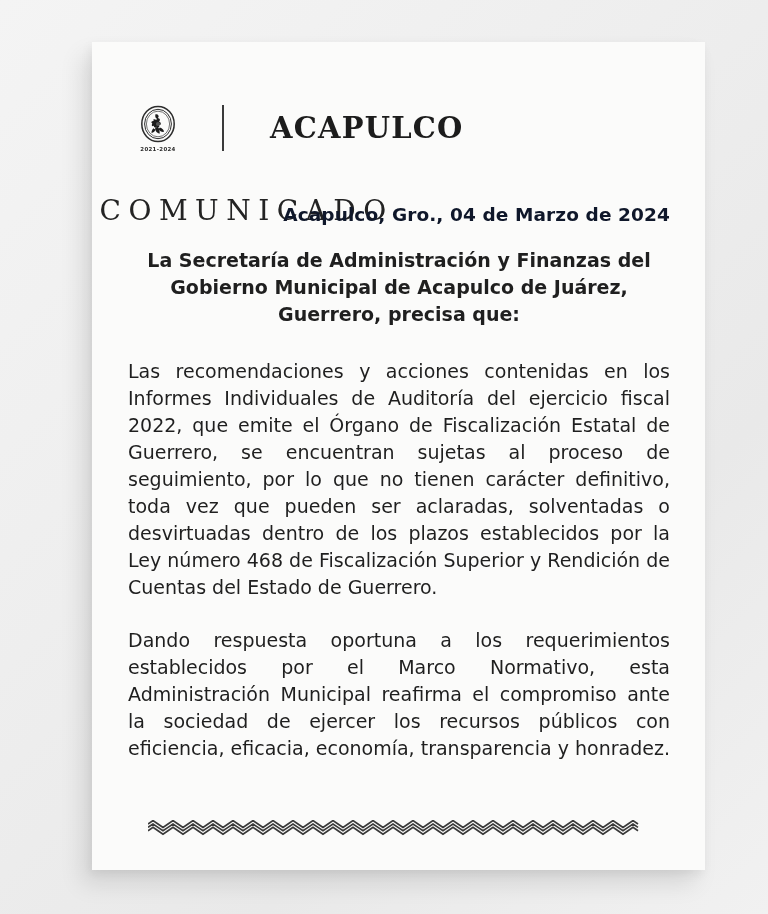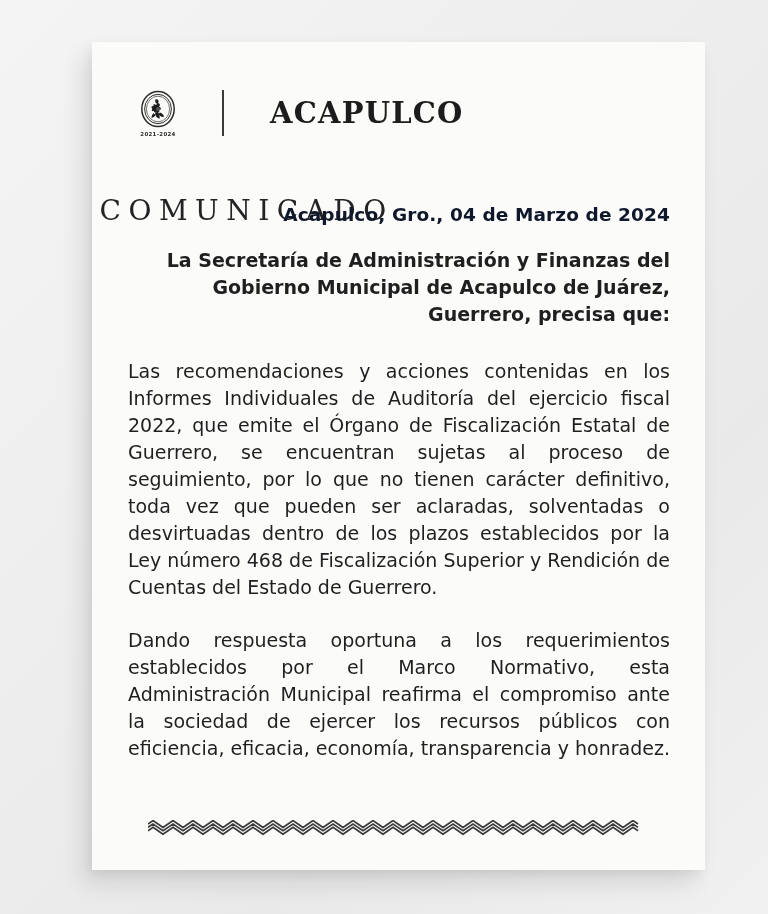--- a/index.html
+++ b/index.html
@@ -25,21 +25,21 @@
     background: #fbfbfa;
     box-shadow:
       -10px 14px 22px rgba(0,0,0,0.10),
       -2px 4px 10px rgba(0,0,0,0.06);
   }
 
   
   .brand-row {
     position: absolute;
     left: 38px;
-    top: 42px;
+    top: 57px;
     height: 58px;
     display: flex;
     align-items: center;
     gap: 24px;
   }
   .seal-block {
     display: flex;
     flex-direction: column;
     align-items: center;
     justify-content: center;
@@ -110,21 +110,21 @@
     margin: 0 0 26px 0;
     font-size: 19px;
     line-height: 1.42;
     text-align: justify;
     text-justify: inter-word;
     color: #1f1f1f;
     hyphens: none;
   }
   p.body.lead {
     font-weight: bold;
-    text-align: right;
+    text-align: center;
     margin-bottom: 30px;
   }
   p.body.last {
     margin-bottom: 0;
   }
 
   
   .wave-divider {
     position: absolute;
     left: 56px;

